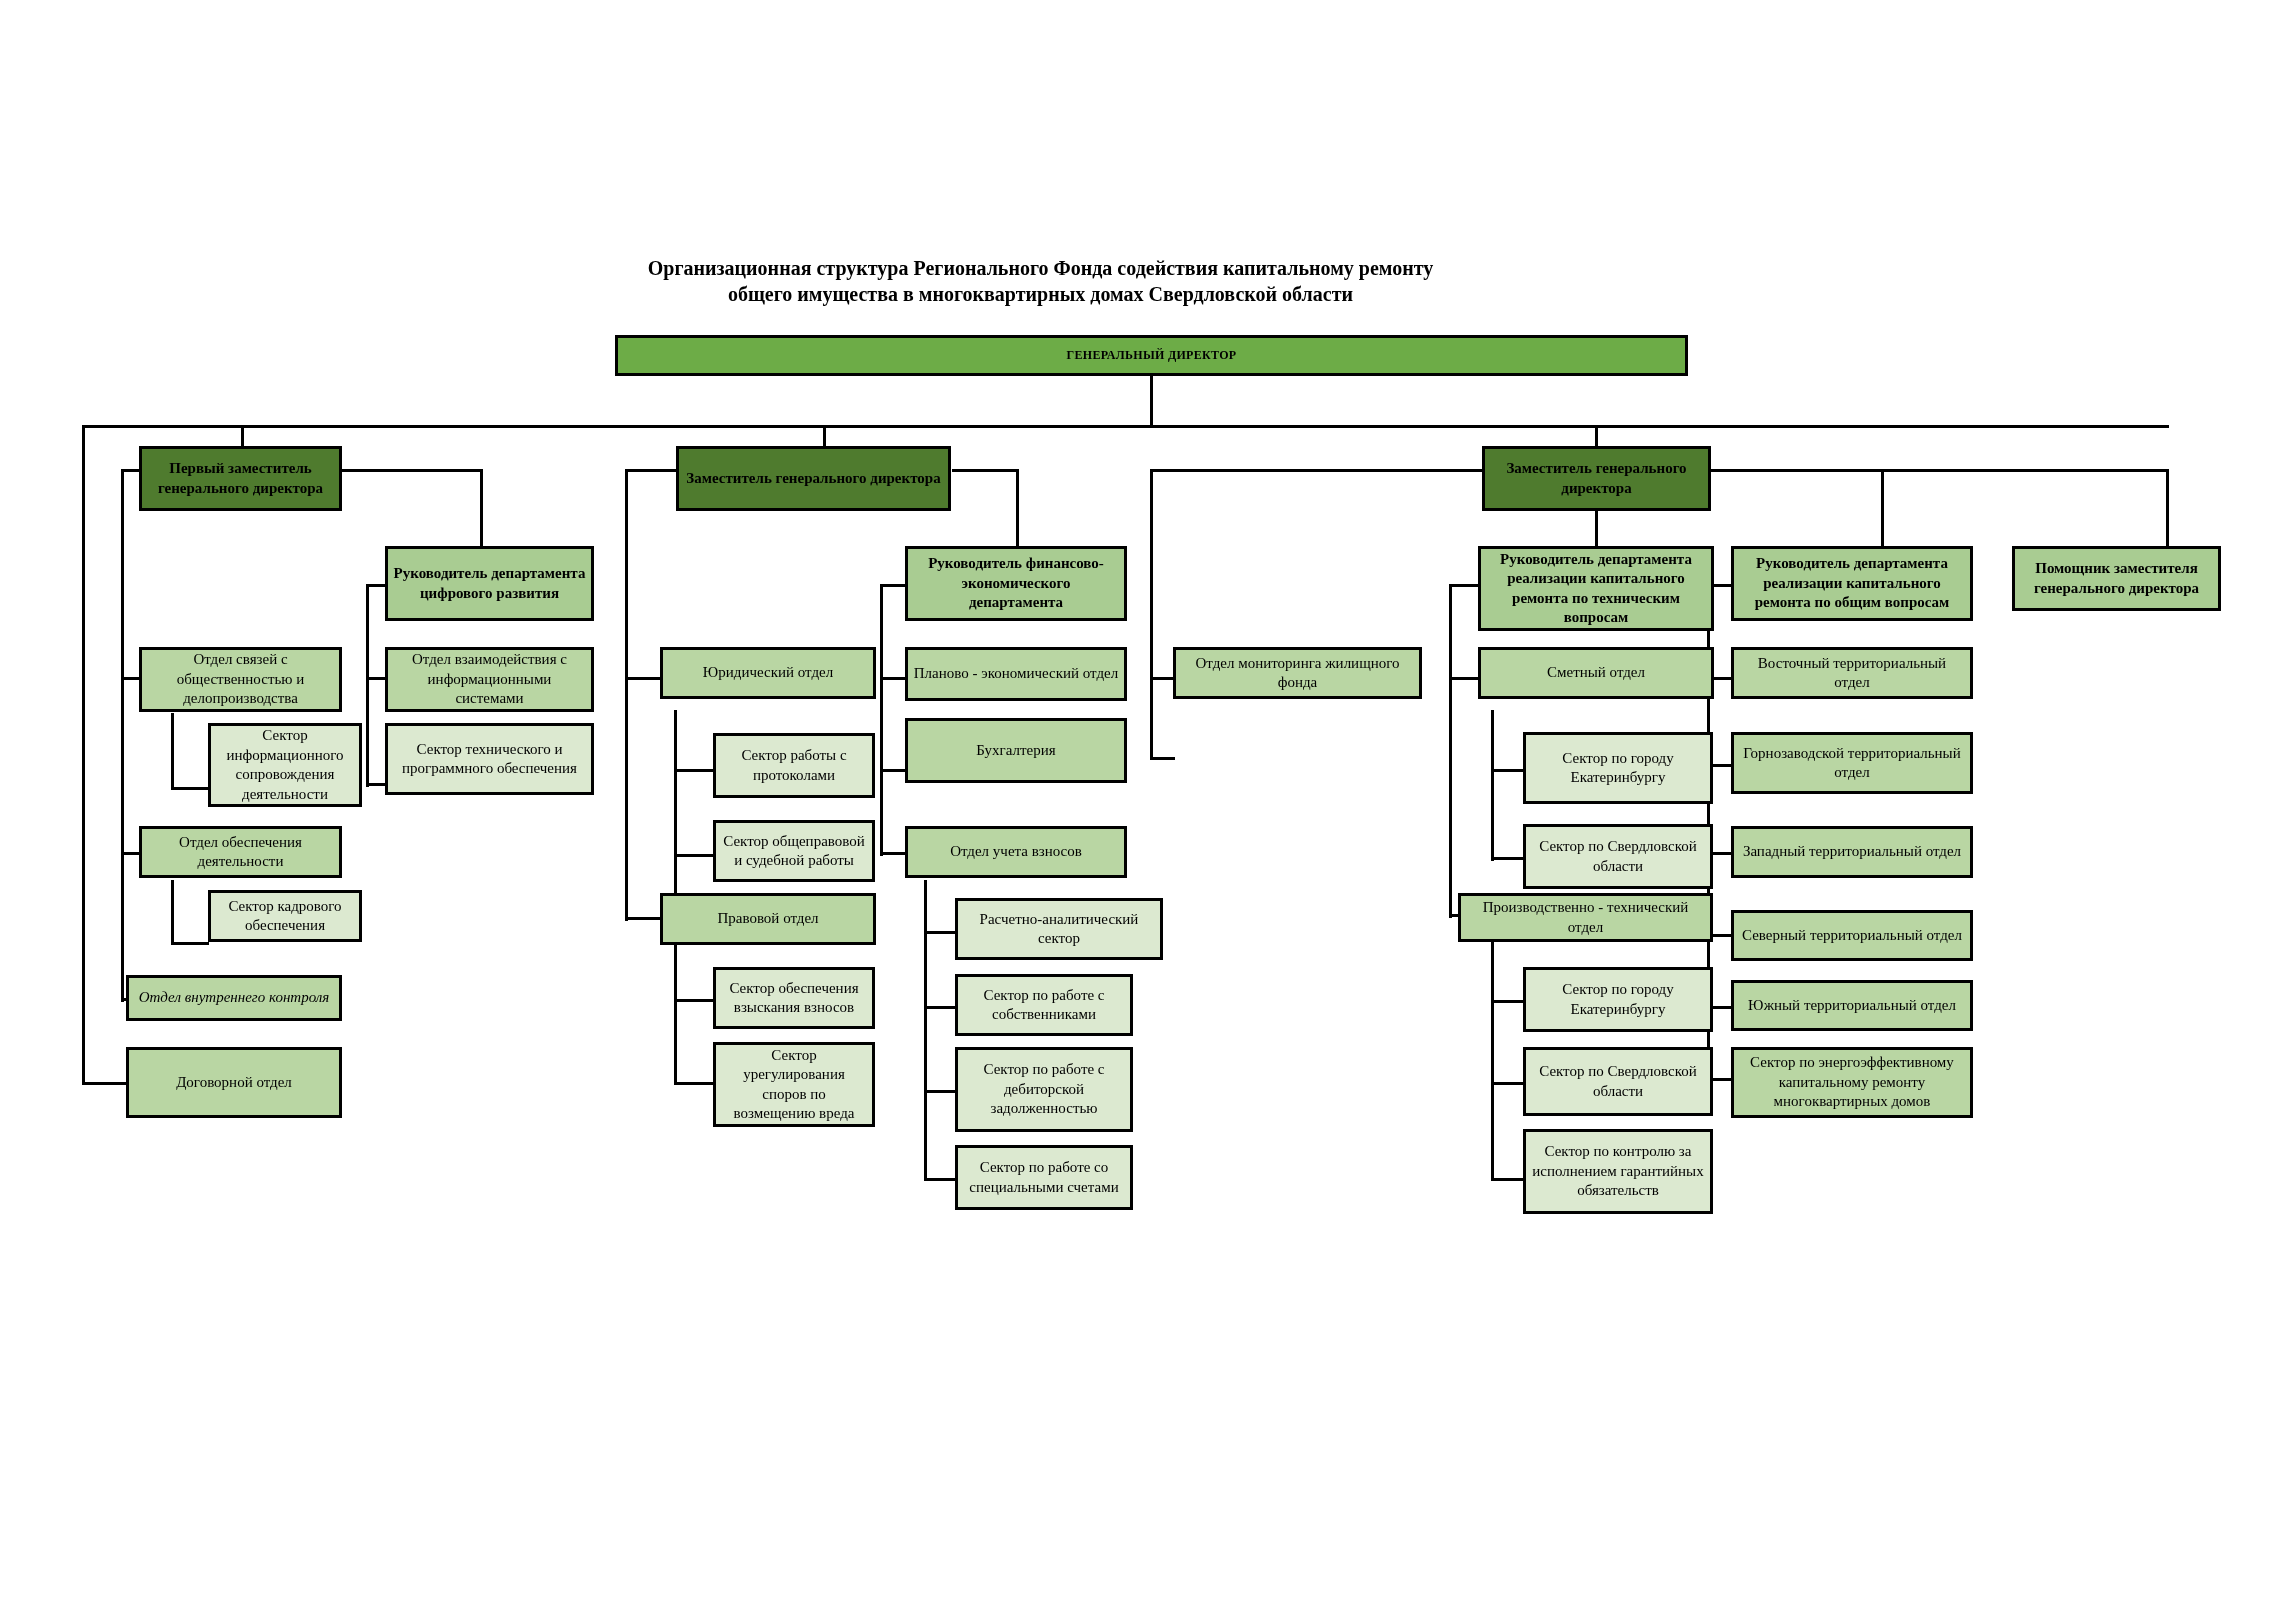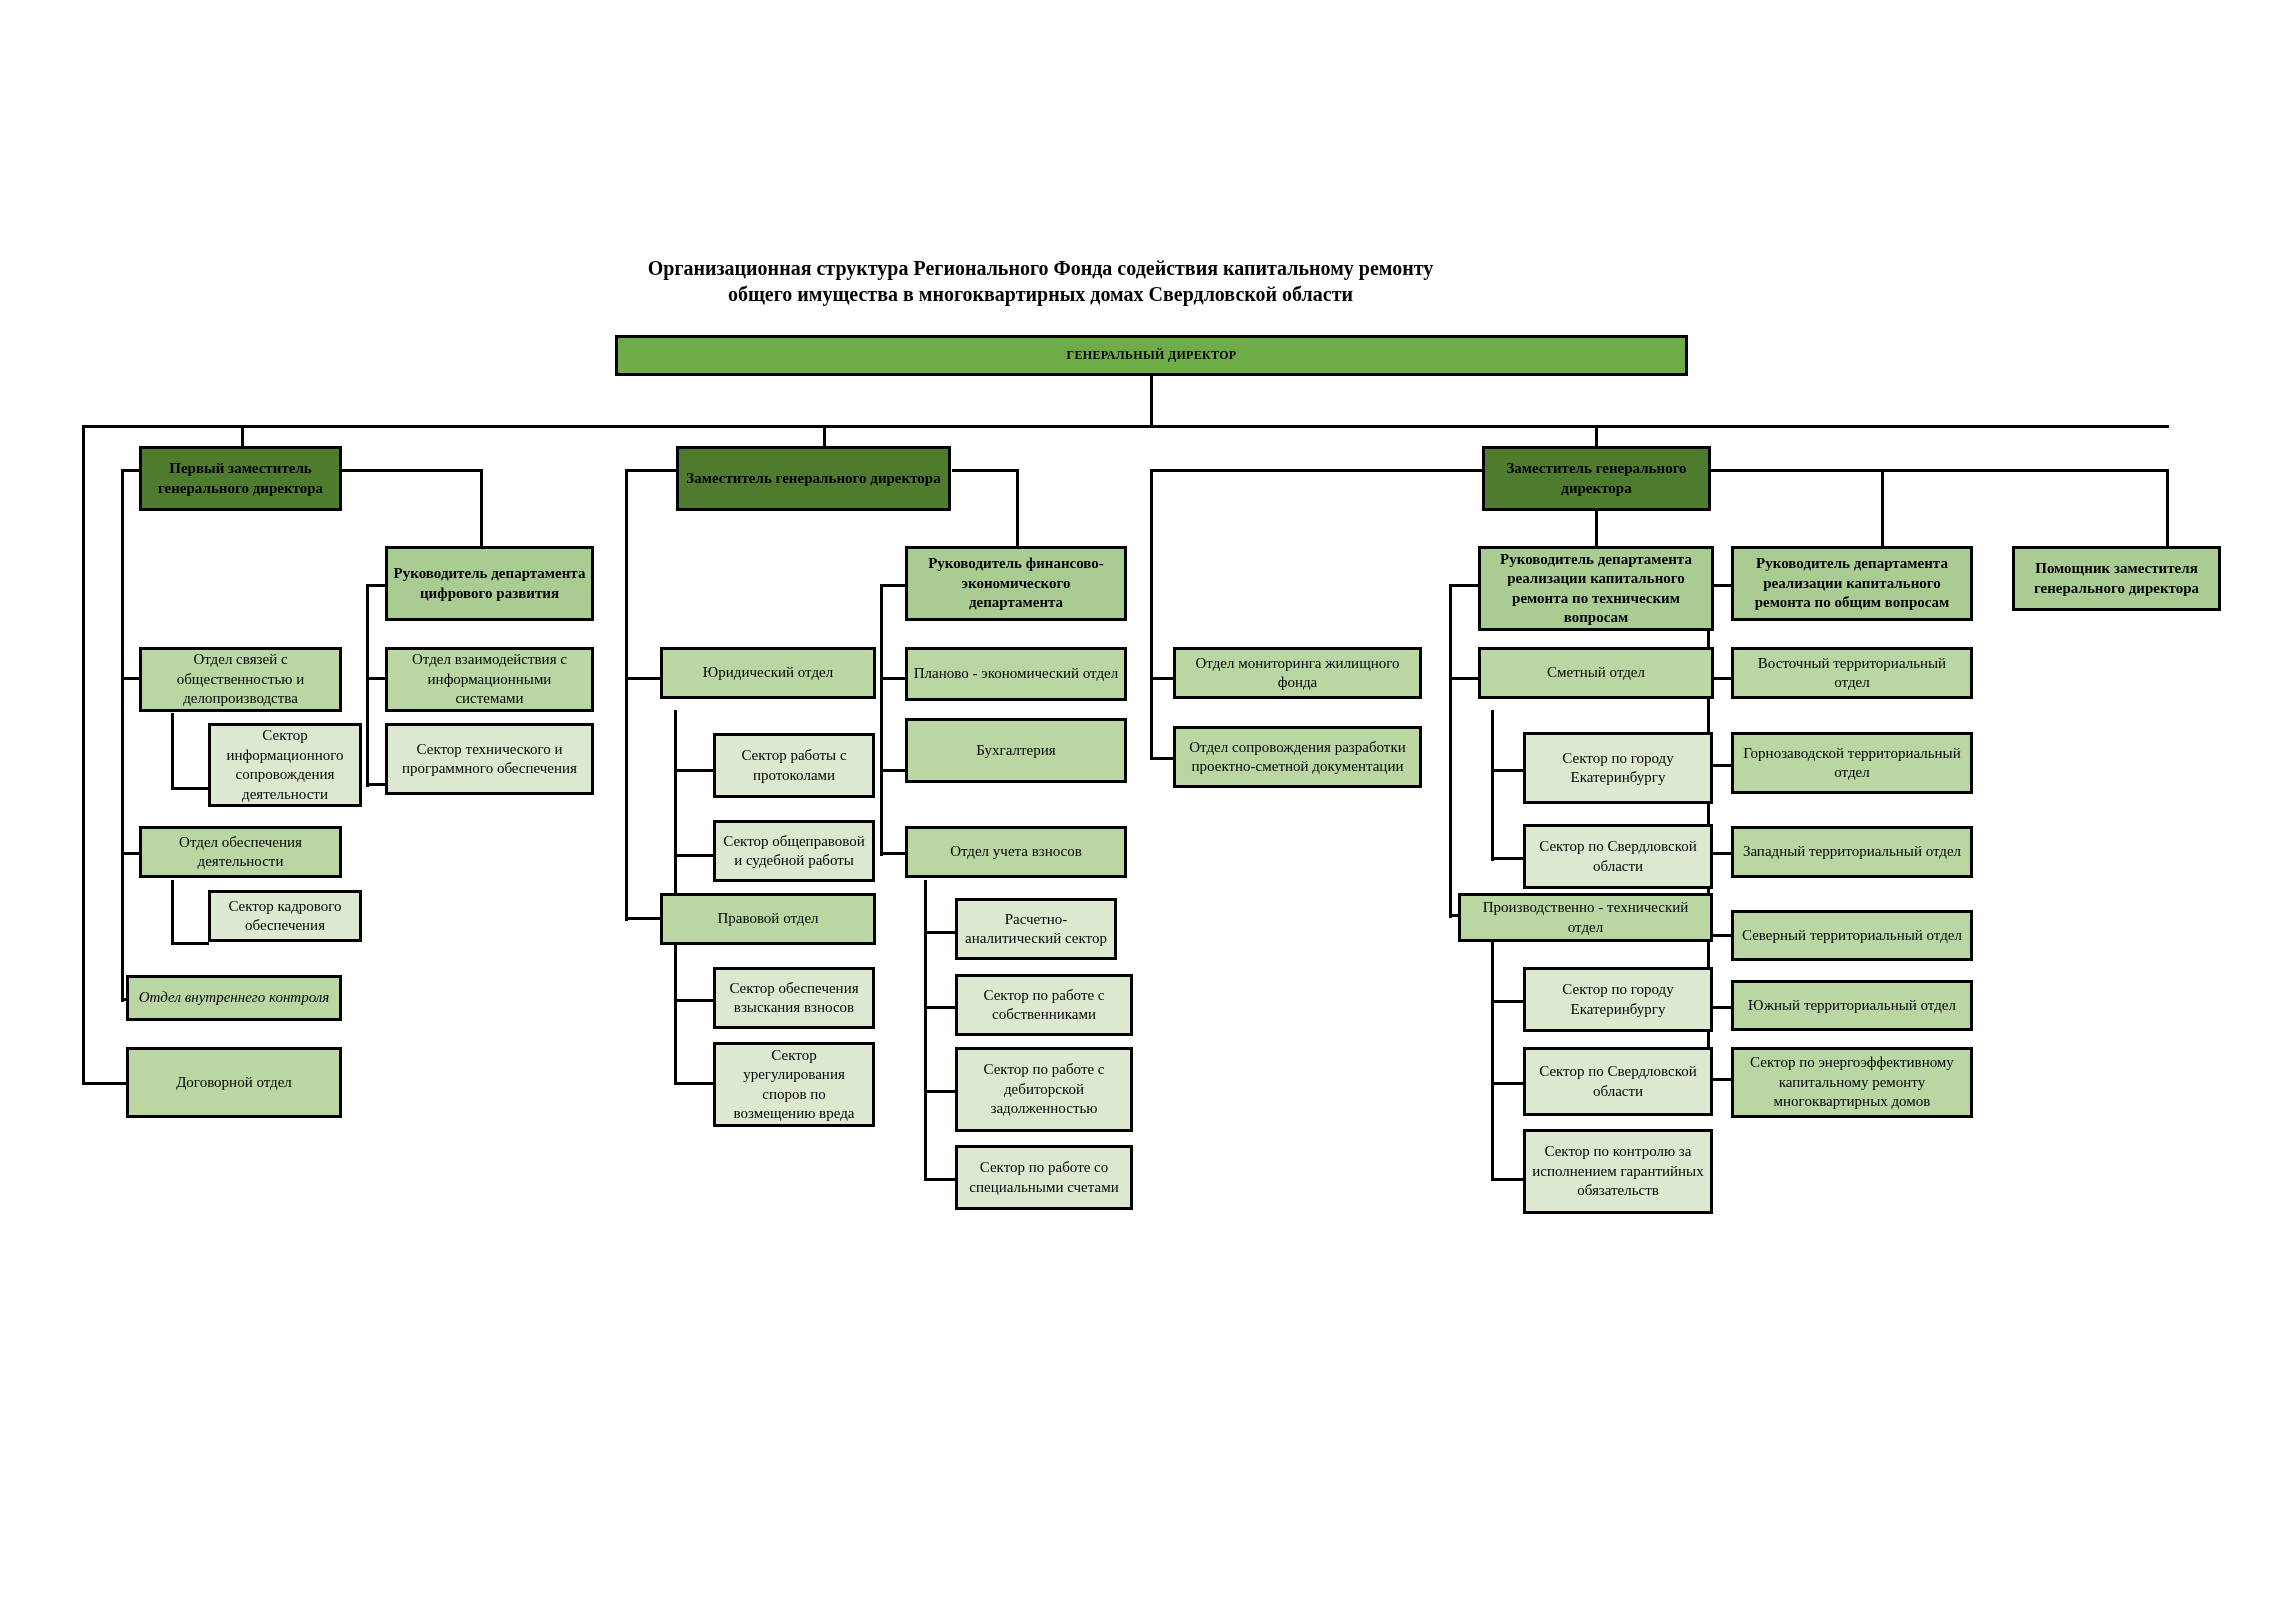--- a/index.html
+++ b/index.html
@@ -199,21 +199,21 @@
 
   <div class="node t3" style="left:905px;top:647px;width:222px;height:54px;">
     <span>Планово - экономический отдел</span>
   </div>
   <div class="node t3" style="left:905px;top:718px;width:222px;height:65px;">
     <span>Бухгалтерия</span>
   </div>
   <div class="node t3" style="left:905px;top:826px;width:222px;height:52px;">
     <span>Отдел учета взносов</span>
   </div>
-  <div class="node t4" style="left:955px;top:898px;width:162px;height:62px;align-items:center;">
+  <div class="node t4" style="left:955px;top:898px;width:208px;height:62px;align-items:center;">
     <span>Расчетно-аналитический сектор</span>
   </div>
   <div class="node t4" style="left:955px;top:974px;width:178px;height:62px;">
     <span>Сектор по работе с собственниками</span>
   </div>
   <div class="node t4" style="left:955px;top:1047px;width:178px;height:85px;">
     <span>Сектор по работе с дебиторской задолженностью</span>
   </div>
   <div class="node t4" style="left:955px;top:1145px;width:178px;height:65px;">
     <span>Сектор по работе со специальными счетами</span>
@@ -231,23 +231,20 @@
     <span>Руководитель департамента реализации капитального ремонта по общим вопросам</span>
   </div>
 
   <div class="node t2" style="left:2012px;top:546px;width:209px;height:65px;">
     <span>Помощник заместителя генерального директора</span>
   </div>
 
   <div class="node t3" style="left:1173px;top:647px;width:249px;height:52px;">
     <span>Отдел мониторинга жилищного фонда</span>
   </div>
-  <div class="node t3" style="left:1173px;top:726px;width:249px;height:62px;">
-    <span>Отдел сопровождения разработки проектно-сметной документации</span>
-  </div>
 
   <div class="node t3" style="left:1478px;top:647px;width:236px;height:52px;">
     <span>Сметный отдел</span>
   </div>
   <div class="node t4" style="left:1523px;top:732px;width:190px;height:72px;">
     <span>Сектор по городу Екатеринбургу</span>
   </div>
   <div class="node t4" style="left:1523px;top:824px;width:190px;height:65px;">
     <span>Сектор по Свердловской области</span>
   </div>

